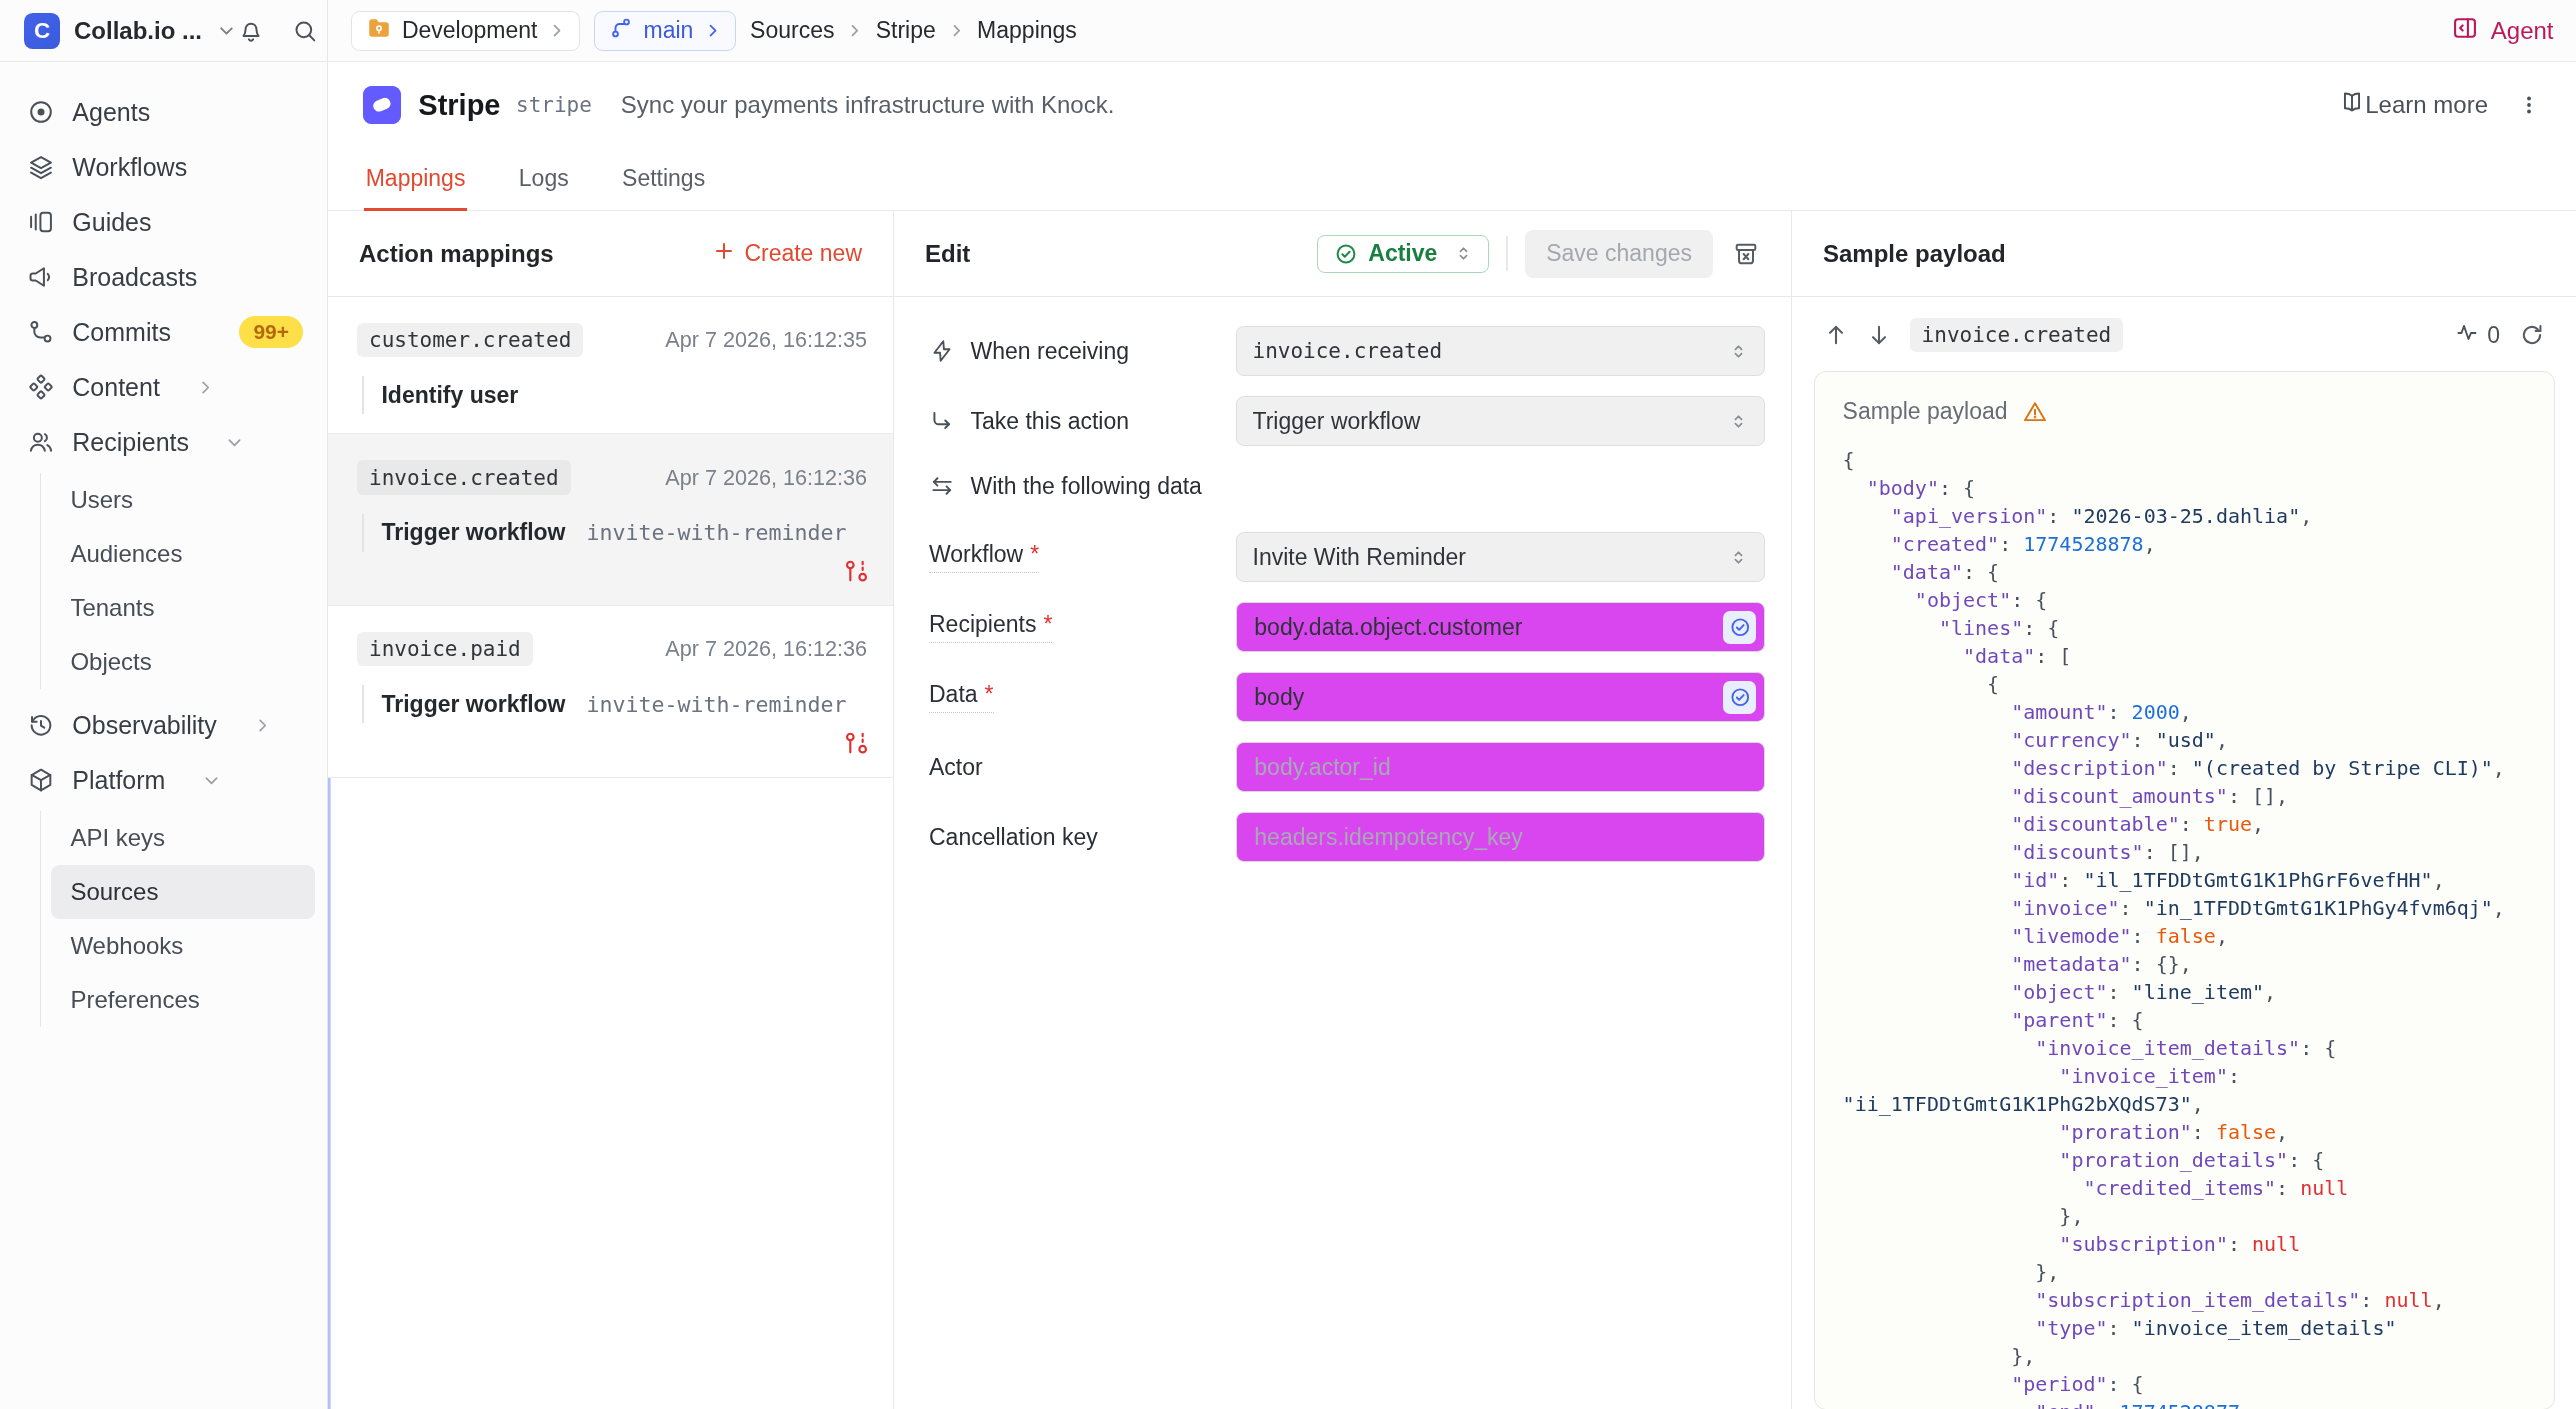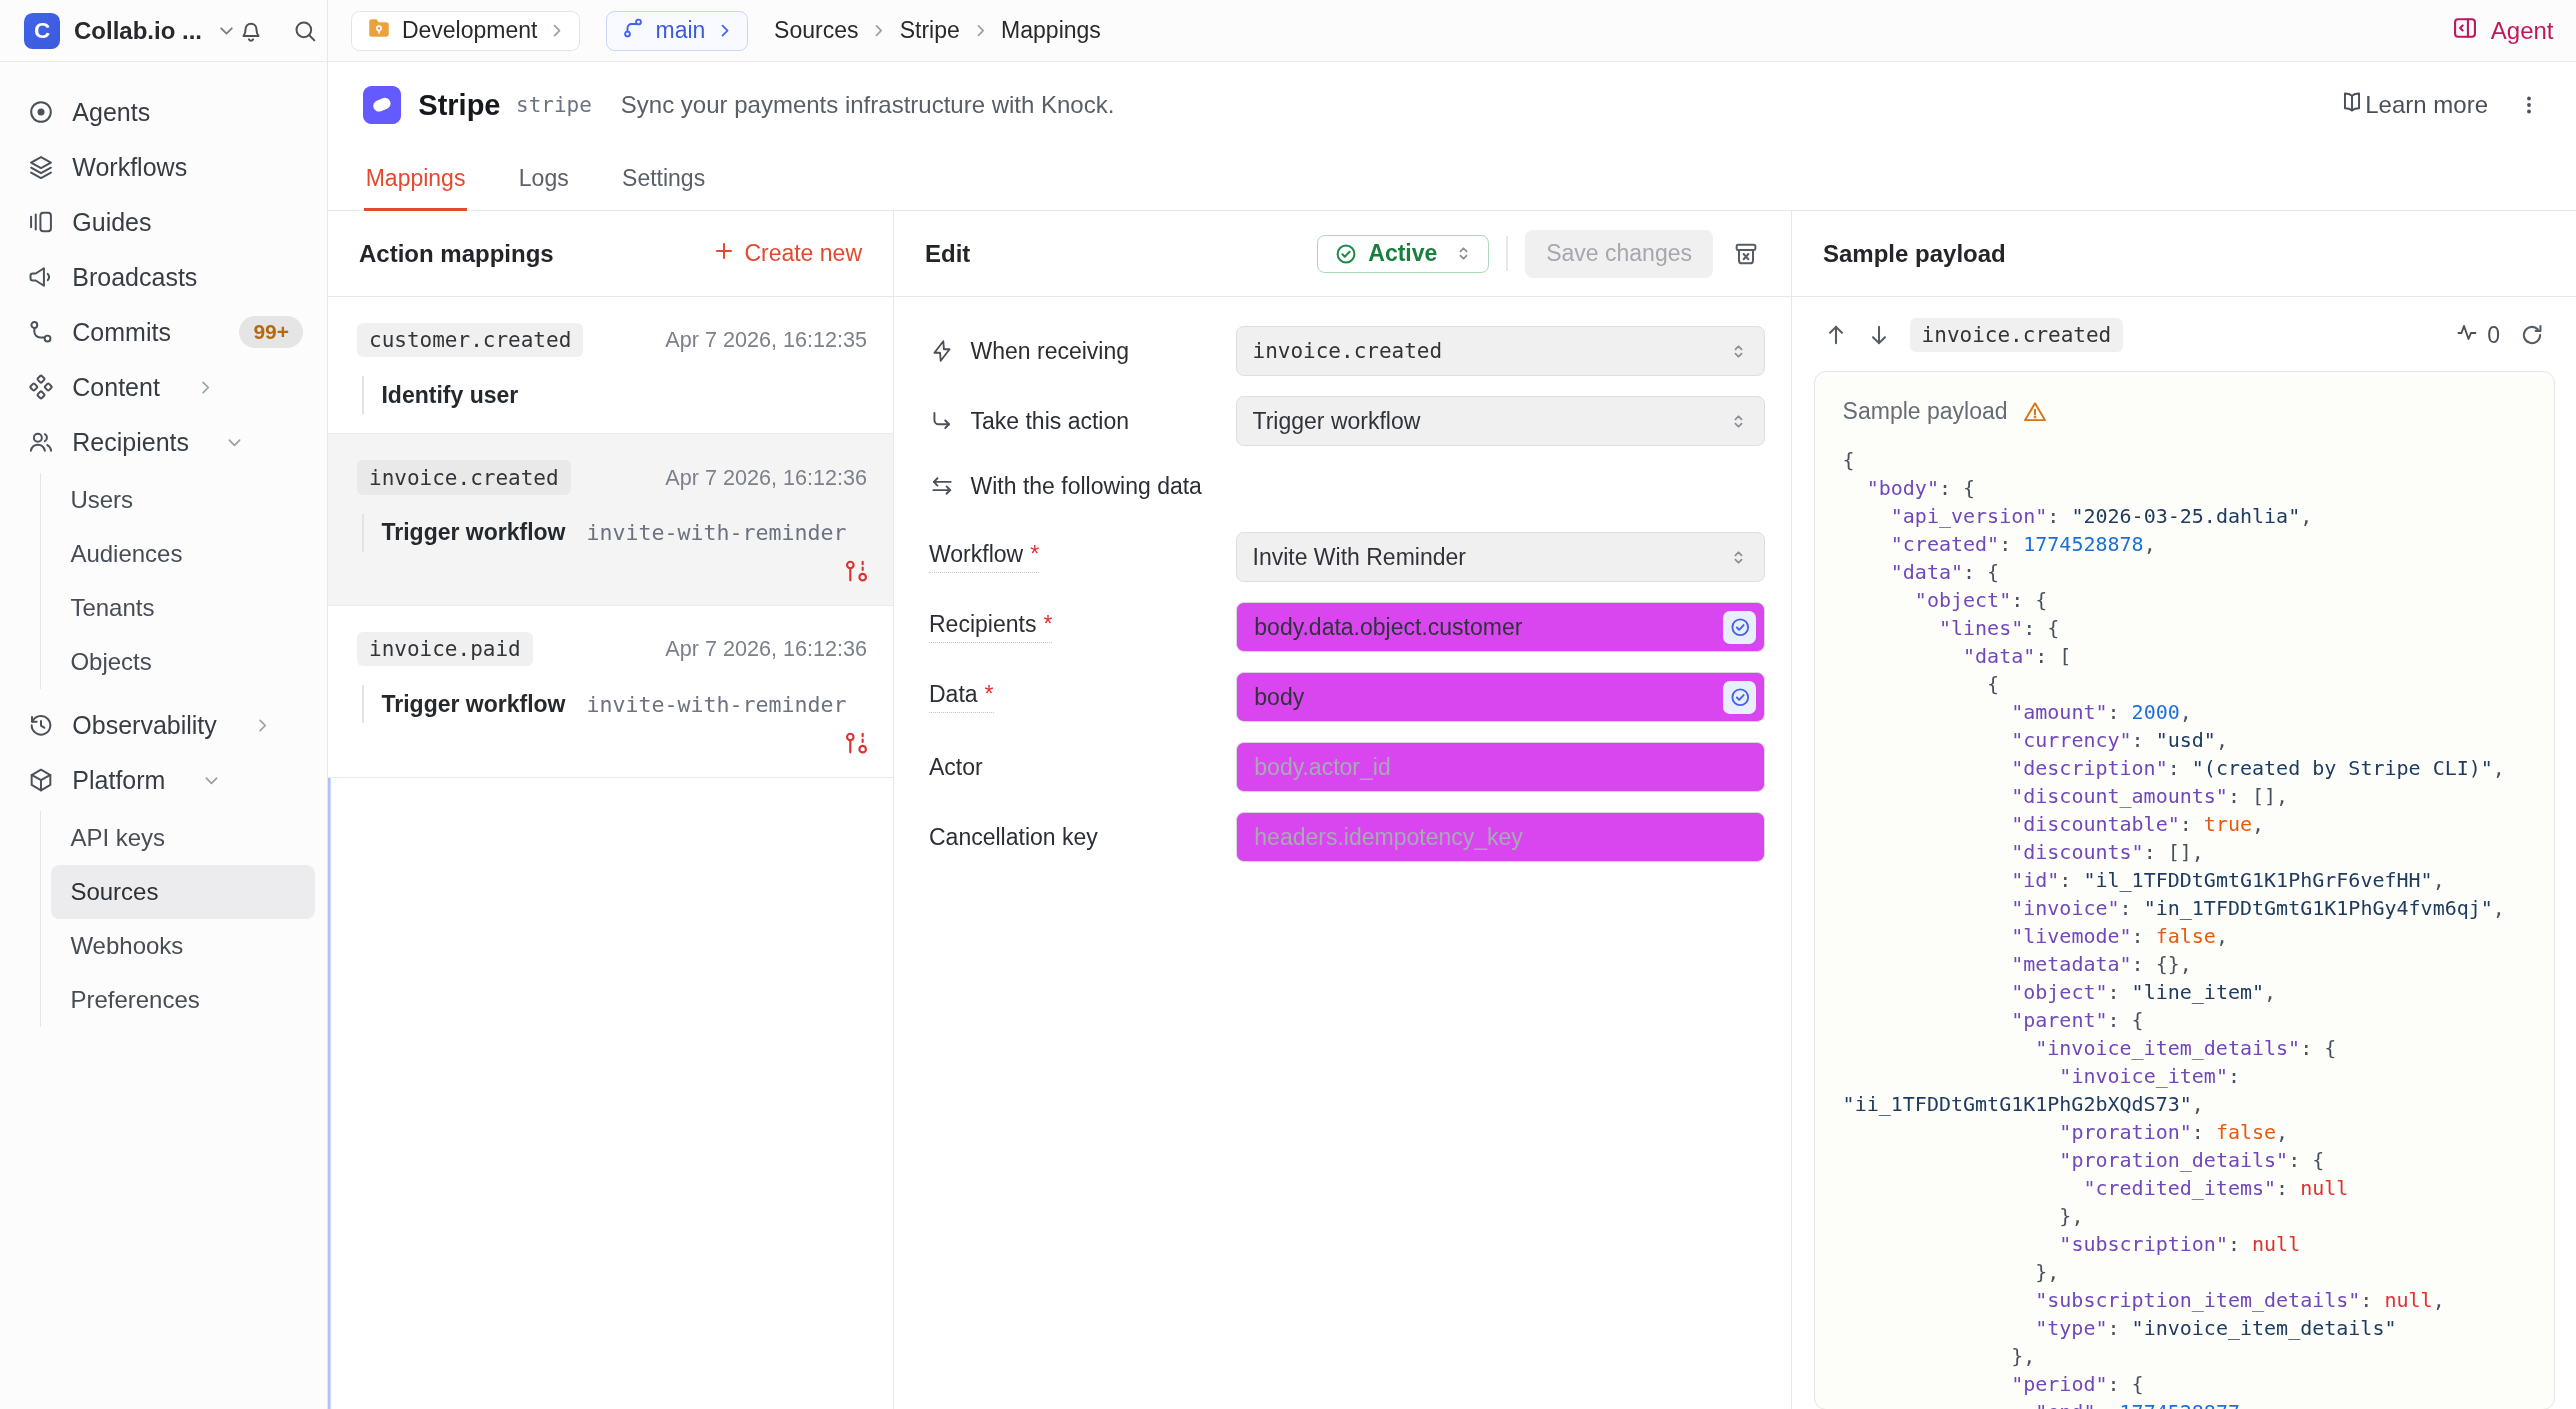--- a/index.html
+++ b/index.html
@@ -10,36 +10,36 @@
 
   
   .topbar { height:62px; flex:0 0 62px; display:flex; align-items:stretch; border-bottom:0.9px solid #e7e8ea; background:#fcfcfd; }
   .topbar-left { width:328px; flex:0 0 328px; border-right:0.9px solid #e7e8ea; display:flex; align-items:center; padding:0 24px; }
   .ws-group { display:flex; align-items:center; gap:14px; cursor:pointer; }
   .ws-logo { width:36px; height:36px; border-radius:8.6px; background:linear-gradient(135deg,#4263eb,#3b5bdb); color:#fff; font-size:22.5px; font-weight:700; display:flex; align-items:center; justify-content:center; }
   .ws-name { font-size:24px; font-weight:600; color:#26292e; white-space:nowrap; }
   .ws-chev { color:#7b818a; display:flex; }
   .tb-icons { margin-left:auto; display:flex; align-items:center; gap:26px; color:#4b5158; }
   .tb-icons svg { display:block; }
-  .topbar-main { flex:1; display:flex; align-items:center; padding:0 22.5px; gap:26px; }
+  .topbar-main { flex:1; display:flex; align-items:center; padding:0 22.5px; gap:14px; }
   .crumb-chip { display:flex; align-items:center; gap:10.4px; height:40px; padding:0 14px; border:0.9px solid #e3e4e8; border-radius:8.6px; background:#fff; font-size:23px; color:#26292e; font-weight:500; cursor:pointer; }
   .crumb-chip .sep-in { color:#9aa0a8; display:flex; }
   .crumb-chip.branch { border-color:#c9d4f9; background:#f8faff; color:#3b5bdb; }
   .crumb-trail { display:flex; align-items:center; gap:12px; font-size:23px; color:#26292e; font-weight:500; }
   .crumb-trail .sep { color:#9aa0a8; display:flex; }
   .crumb-trail .trail-item { cursor:pointer; }
   .agent-btn { margin-left:auto; display:flex; align-items:center; gap:12px; color:#be185d; font-size:24px; font-weight:400; cursor:pointer; }
 
   
   .body { flex:1; display:flex; min-height:0; }
   .sidebar { width:328px; flex:0 0 328px; border-right:0.9px solid #e7e8ea; background:#fcfcfd; padding-top:22.5px; overflow:hidden; }
   .nav-item { display:flex; align-items:center; height:55px; padding:0 24px 0 26px; gap:17.3px; font-size:25px; font-weight:500; color:#373d44; cursor:pointer; }
   .nav-item .nicon { width:29px; height:29px; color:#4b5158; display:flex; align-items:center; justify-content:center; flex:0 0 29px; }
   .nav-item .nchev { color:#9aa0a8; margin-left:19px; display:flex; }
-  .nav-item .nbadge { margin-left:auto; background:#e5e5e5; color:#b4690e; font-size:21px; font-weight:600; padding:4.3px 14px; border-radius:863px; }
+  .nav-item .nbadge { margin-left:auto; background:#fde047; color:#b4690e; font-size:21px; font-weight:600; padding:4.3px 14px; border-radius:863px; }
   .nav-sub { border-left:1.7px solid #e4e5e8; margin-left:40px; margin-top:3.5px; margin-bottom:8.6px; }
   .nav-sub-item { height:54px; display:flex; align-items:center; margin:0 12px 0 10.4px; padding:0 19px; border-radius:8.6px; font-size:24px; font-weight:500; color:#474d55; cursor:pointer; }
   .nav-sub-item.sel { background:#ececee; color:#2c3137; }
 
   .main { flex:1; display:flex; flex-direction:column; min-width:0; }
 
   
   .page-header { flex:0 0 149px; display:flex; flex-direction:column; }
   .ph-top { display:flex; align-items:center; padding:24px 35px 0 35px; }
   .src-icon { width:38px; height:38px; border-radius:8.6px; background:#635bff; display:flex; align-items:center; justify-content:center; }

